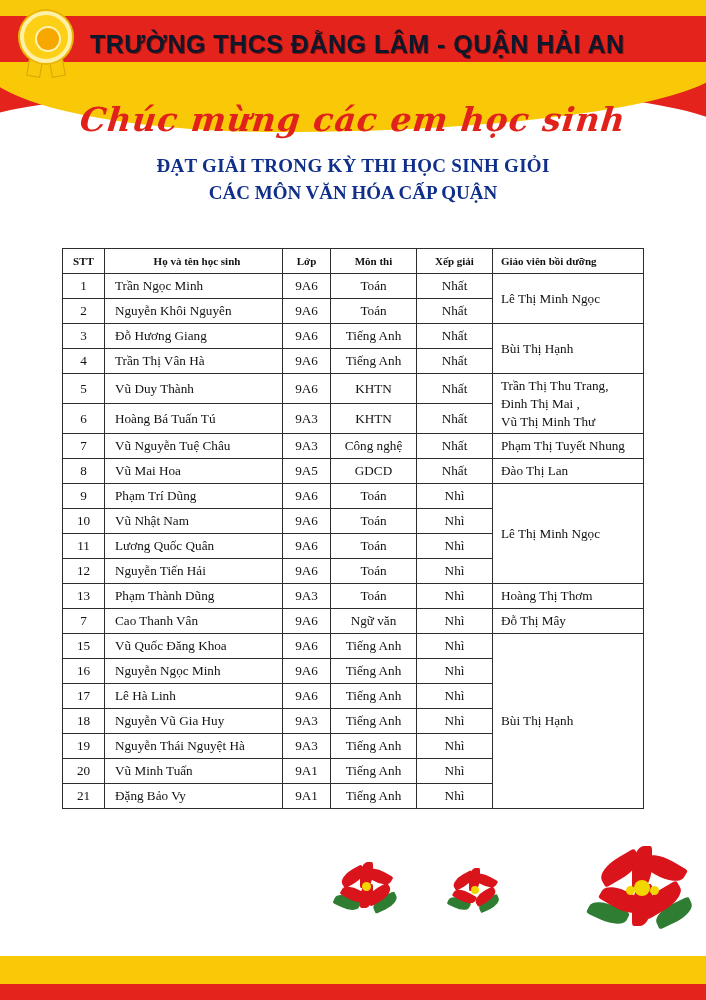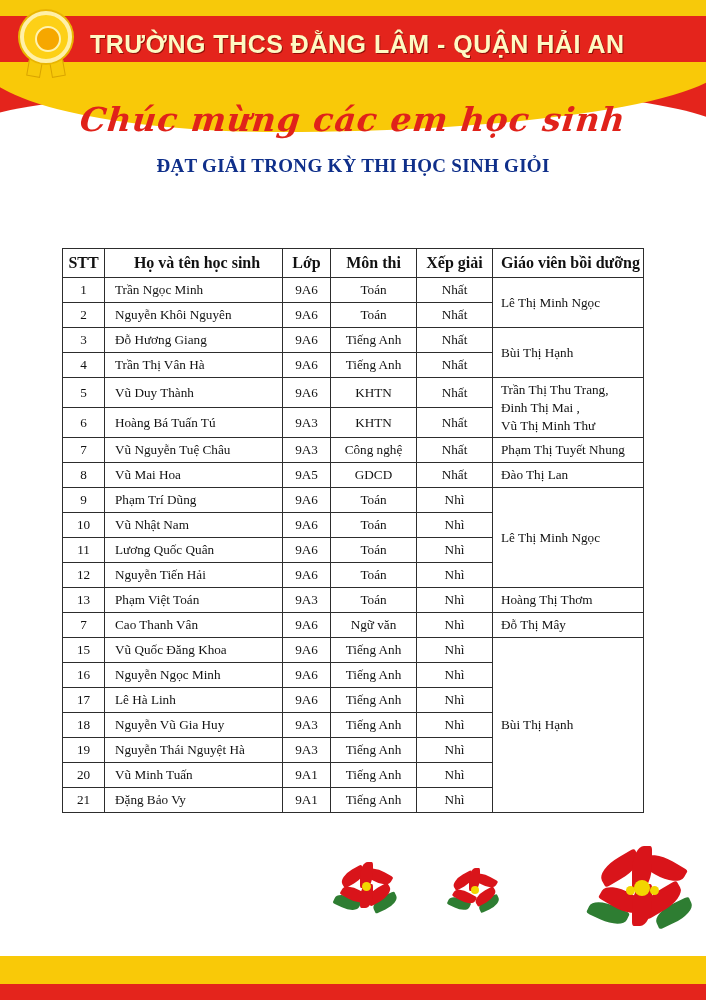--- a/index.html
+++ b/index.html
@@ -59,21 +59,21 @@
     position:absolute; left:8px; top:2px; width:52px; height:52px;
     border-radius:50%; background:#fdd017;
     border:4px solid #fff0a8;
     box-shadow: 0 0 0 2px #e9b500;
   }
   .medal .disc:after {
     content:""; position:absolute; left:11px; top:11px; width:22px; height:22px;
     border-radius:50%; background:#f6a700; border:2px solid #fff3b0;
   }
   .school-title {
-    color:#fef9c3;
+    color:#0f172a;
     font-family:"Liberation Sans", sans-serif;
     font-weight:bold;
     font-size:25px;
     letter-spacing:0.5px;
     text-shadow:1px 1px 0 #8e0f08;
     margin-left:8px;
   }
   
   .congrats {
     position:absolute; top:100px; left:0; right:0; text-align:center; z-index:7;
@@ -102,21 +102,21 @@
   th, td {
     border:1px solid #2d2d2d;
     font-size:13.2px;
     color:#111;
     padding:3px 4px;
     height:25px;
   }
   thead th {
     font-weight:bold;
     text-align:center;
-    font-size:16px;
+    font-size:11px;
     padding:5px 3px;
   }
   .c-stt { width:42px; text-align:center; }
   .c-name { width:178px; text-align:left; padding-left:10px; }
   .c-class { width:48px; text-align:center; }
   .c-subj { width:86px; text-align:center;margin-top:28px; }
   .c-rank { width:76px; text-align:center; }
   .c-teacher { text-align:left; padding-left:8px; vertical-align:middle; }
   .c-teacher.multi { line-height:1.35; }
   
@@ -144,20 +144,21 @@
     <div class="ribbon-l"></div>
     <div class="ribbon-r"></div>
     <div class="disc"></div>
   </div>
   <div class="school-title">TRƯỜNG THCS ĐẰNG LÂM - QUẬN HẢI AN</div>
 </div>
 
 <div class="congrats">Chúc mừng các em học sinh</div>
 <div class="subtitle-block">
   <div class="sub1">ĐẠT GIẢI TRONG KỲ THI HỌC SINH GIỎI</div>
+  <div class="sub2">CÁC MÔN VĂN HÓA CẤP QUẬN</div>
 </div>
 
 <div class="table-wrap">
   <table>
     <thead>
       <tr>
         <th class="c-stt">STT</th>
         <th class="c-name" style="text-align:center;">Họ và tên học sinh</th>
         <th class="c-class">Lớp</th>
         <th class="c-subj">Môn thi</th>
@@ -251,21 +252,21 @@
         </tr>
         <tr>
           <td class="c-stt">12</td>
           <td class="c-name">Nguyễn Tiến Hải</td>
           <td class="c-class">9A6</td>
           <td class="c-subj">Toán</td>
           <td class="c-rank">Nhì</td>
         </tr>
         <tr>
           <td class="c-stt">13</td>
-          <td class="c-name">Phạm Việt Toán</td>
+          <td class="c-name">Phạm Thành Dũng</td>
           <td class="c-class">9A3</td>
           <td class="c-subj">Toán</td>
           <td class="c-rank">Nhì</td>
           <td class="c-teacher" rowspan="1">Hoàng Thị Thơm</td>
         </tr>
         <tr>
           <td class="c-stt">7</td>
           <td class="c-name">Cao Thanh Vân</td>
           <td class="c-class">9A6</td>
           <td class="c-subj">Ngữ văn</td>

